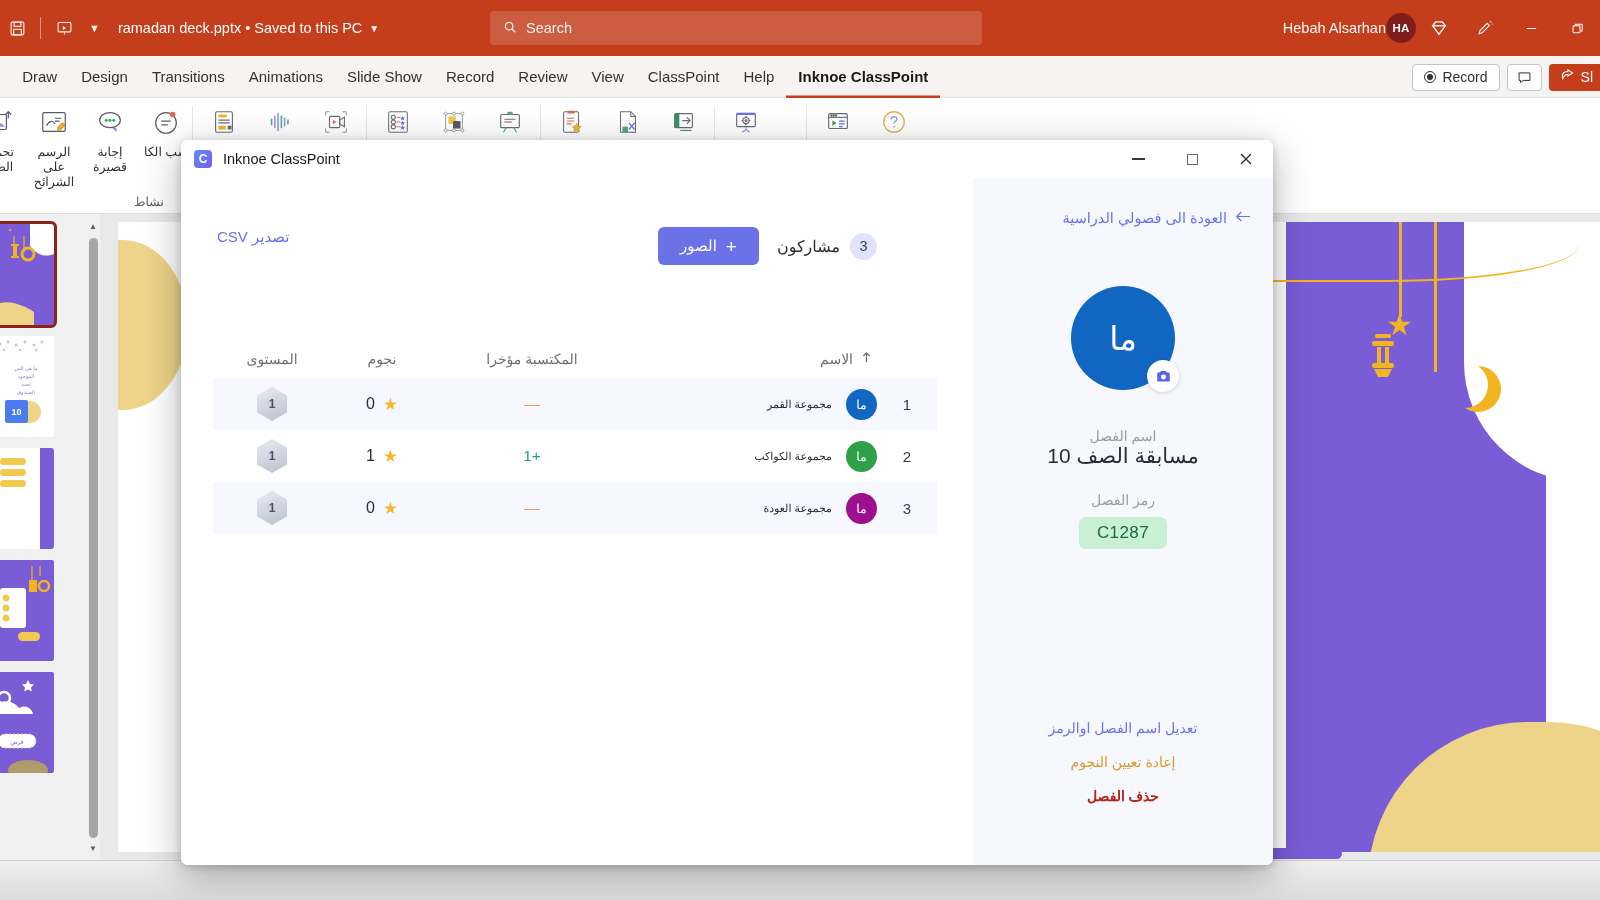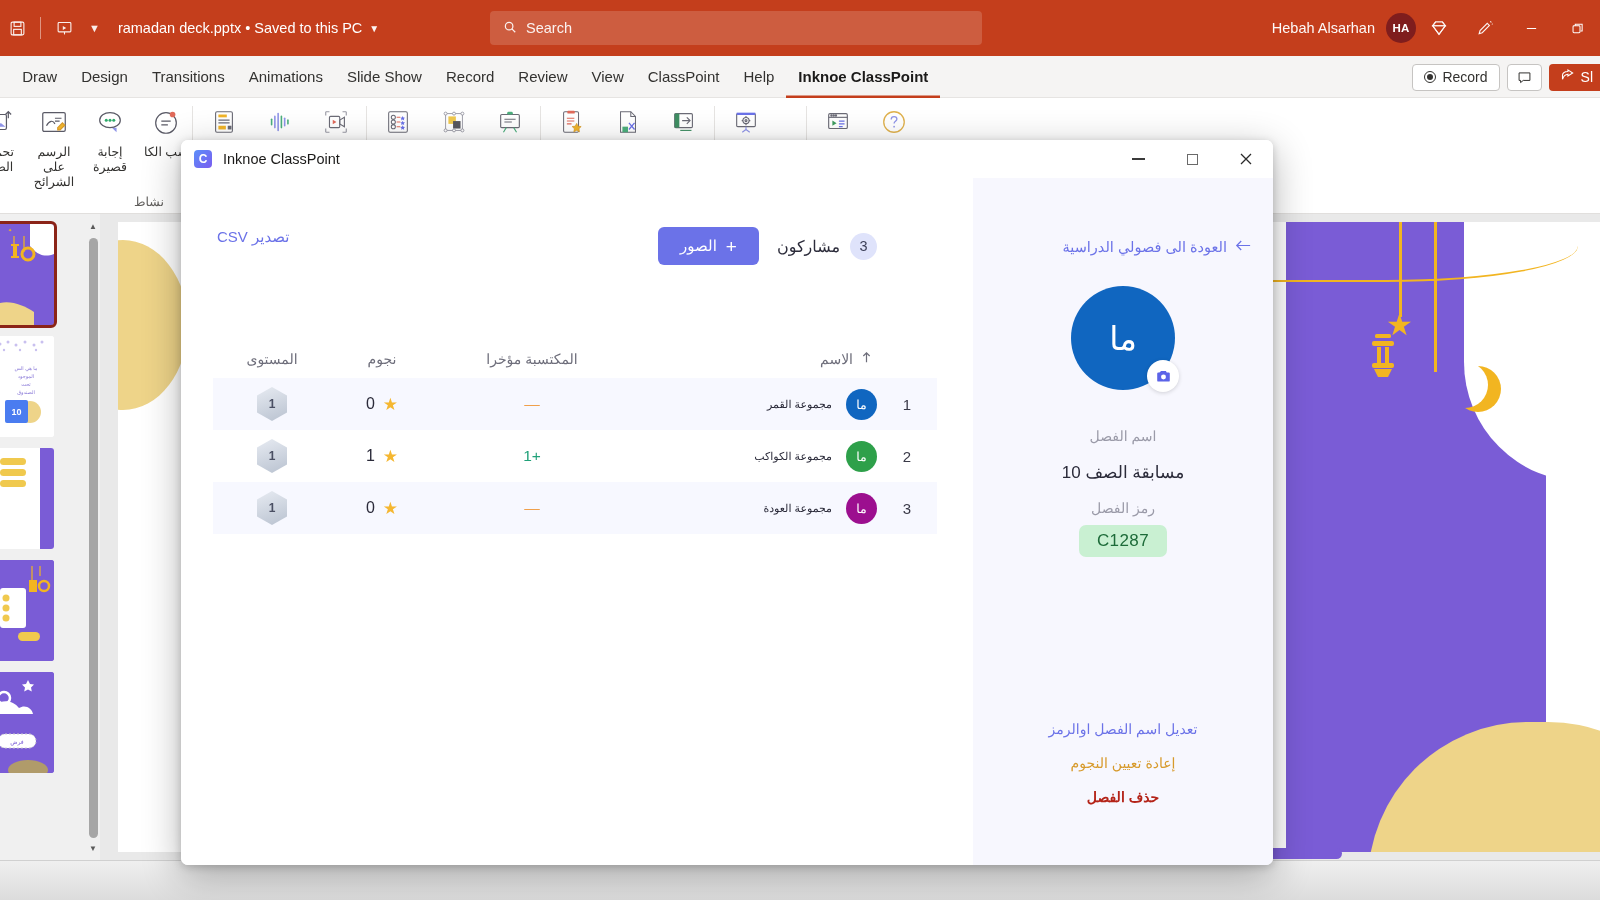--- a/index.html
+++ b/index.html
@@ -32,21 +32,21 @@
   .tb-search {
     position: absolute; left: 490px; top: 11px; width: 492px; height: 34px;
     background: rgba(255,255,255,.16); border-radius: 4px;
     display: flex; align-items: center; gap: 9px; padding: 0 13px;
     color: rgba(255,255,255,.92); font-size: 14.5px;
   }
   .tb-right {
     position: absolute; right: 0; top: 0; height: 56px; display: flex;
     align-items: center; gap: 0;
   }
-  .tb-user { font-size: 14.5px; color: #ffffff; opacity: .97; margin-right: 11px; }
+  .tb-user { font-size: 14.5px; color: #ffffff; opacity: .97; }
   .tb-avatar {
     width: 30px; height: 30px; border-radius: 50%; background: #7f1d1d;
     color: #fff; font-size: 11.5px; font-weight: bold;
     display: flex; align-items: center; justify-content: center;
     letter-spacing: .3px;
   }
   .tb-btn {
     width: 46px; height: 56px; display: flex; align-items: center;
     justify-content: center; color: #fff; opacity: .95;
   }
@@ -290,52 +290,52 @@
     width: 30px; height: 34px; position: relative;
     display: flex; align-items: center; justify-content: center;
     font-size: 12px; color: #4a4f63; font-weight: bold;
     background: linear-gradient(160deg, #e7ebf2, #b9c2d0);
     clip-path: polygon(50% 0%, 100% 25%, 100% 75%, 50% 100%, 0% 75%, 0% 25%);
   }
 
   
   .cp-back {
     position: absolute; top: 32px; right: 22px; direction: rtl;
-    font-size: 14.5px; color: #6b72e8; display: flex; align-items: flex-start; gap: 8px; margin-top: 29px;
+    font-size: 14.5px; color: #6b72e8; display: flex; align-items: flex-start; gap: 8px;
   }
   .cp-avatar-wrap {
     position: absolute; top: 108px; left: 0; right: 0;
     display: flex; justify-content: center;
   }
   .cp-avatar-big {
     position: relative; width: 104px; height: 104px; border-radius: 50%;
     background: #1066c0; color: #fff; font-size: 33px;
     display: flex; align-items: center; justify-content: center;
   }
   .cp-cam {
     position: absolute; right: -4px; bottom: -2px; width: 32px; height: 32px;
     border-radius: 50%; background: #fff; display: flex; align-items: center;
     justify-content: center; box-shadow: 0 1px 4px rgba(0,0,0,.16);
   }
   .cp-field-label {
     text-align: center; font-size: 14px; color: #9a9aa8; direction: rtl;
   }
   .cp-field-value {
-    text-align: center; font-size: 17px; color: #2b2b3a; direction: rtl;
-    margin-top: 18px;
+    text-align: center; font-size: 21px; color: #2b2b3a; direction: rtl;
+    margin-top: 0;
   }
   .cp-code {
     display: inline-block; background: #c9f0d2; color: #1d6b39;
     font-size: 17px; padding: 6px 18px; border-radius: 7px; letter-spacing: .4px;
   }
   .cp-links { position: absolute; bottom: 42px; left: 0; right: 0; text-align: center; }
   .cp-link { display: block; font-size: 14px; direction: rtl; margin-bottom: 18px; }
   .cp-link.edit { color: #6b72e8; }
   .cp-link.reset { color: #d79a2b; }
-  .cp-link.delete { color: #b42318; font-weight: bold; }
+  .cp-link.delete { color: #b42318; font-weight: bold; font-family: Liberation Serif, serif; }
 </style>
 </head>
 <body>
 
 <div id="root">
 
   <div class="ppt-titlebar">
     <div class="tb-icon">
       <svg width="17" height="17" viewBox="0 0 20 20" fill="none" stroke="currentColor" stroke-width="1.3">
         <rect x="2.5" y="2.5" width="15" height="15" rx="1.5"></rect>
@@ -880,21 +880,21 @@
               </svg>
             </div>
           </div>
         </div>
 
         <div style="position:absolute;top:250px;left:0;right:0;">
           <div class="cp-field-label">اسم الفصل</div>
           <div class="cp-field-value">مسابقة الصف 10</div>
         </div>
 
-        <div style="position:absolute;top:322px;left:0;right:0;">
+        <div style="position:absolute;top:314px;left:0;right:0;">
           <div class="cp-field-label">رمز الفصل</div>
           <div style="text-align:center;margin-top:9px;">
             <span class="cp-code">C1287</span>
           </div>
         </div>
 
         <div class="cp-links">
           <span class="cp-link edit">تعديل اسم الفصل اوالرمز</span>
           <span class="cp-link reset">إعادة تعيين النجوم</span>
           <span class="cp-link delete">حذف الفصل</span>

